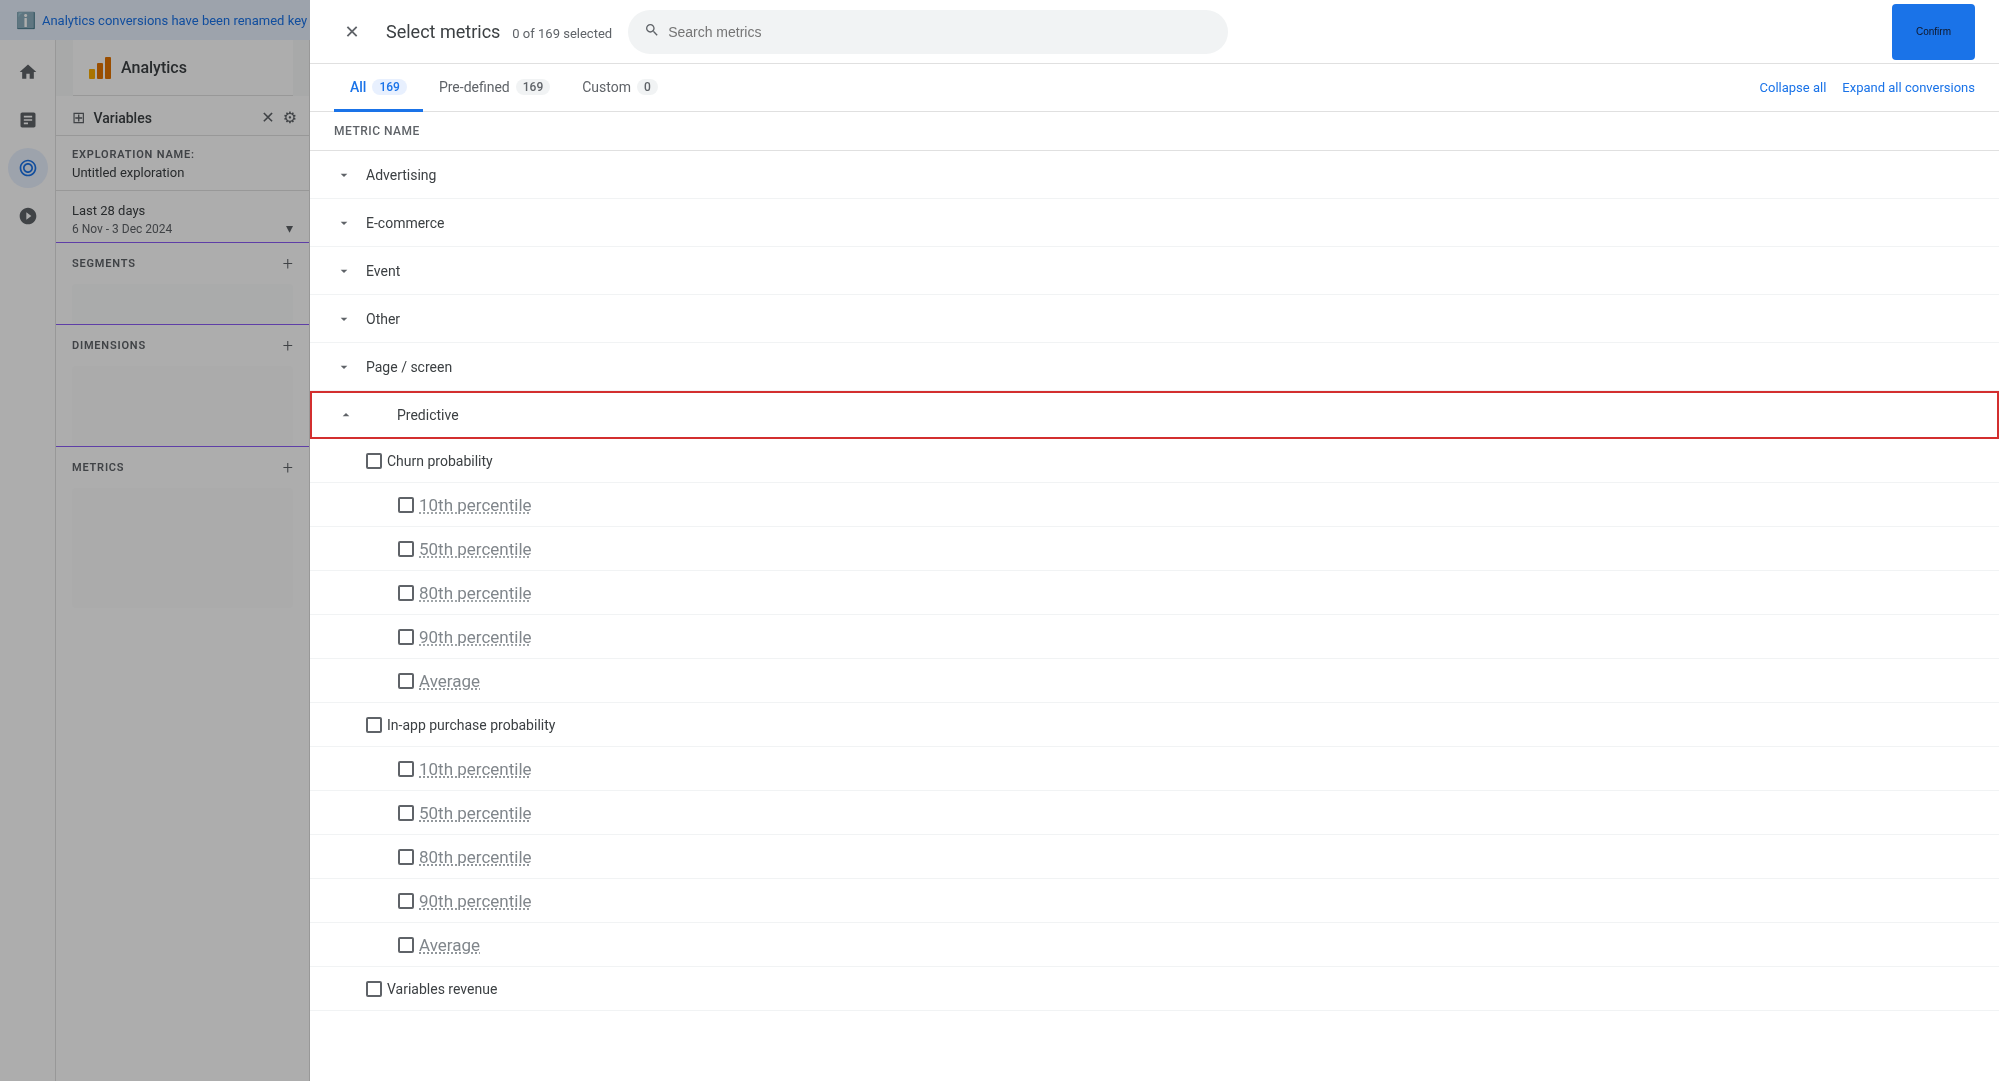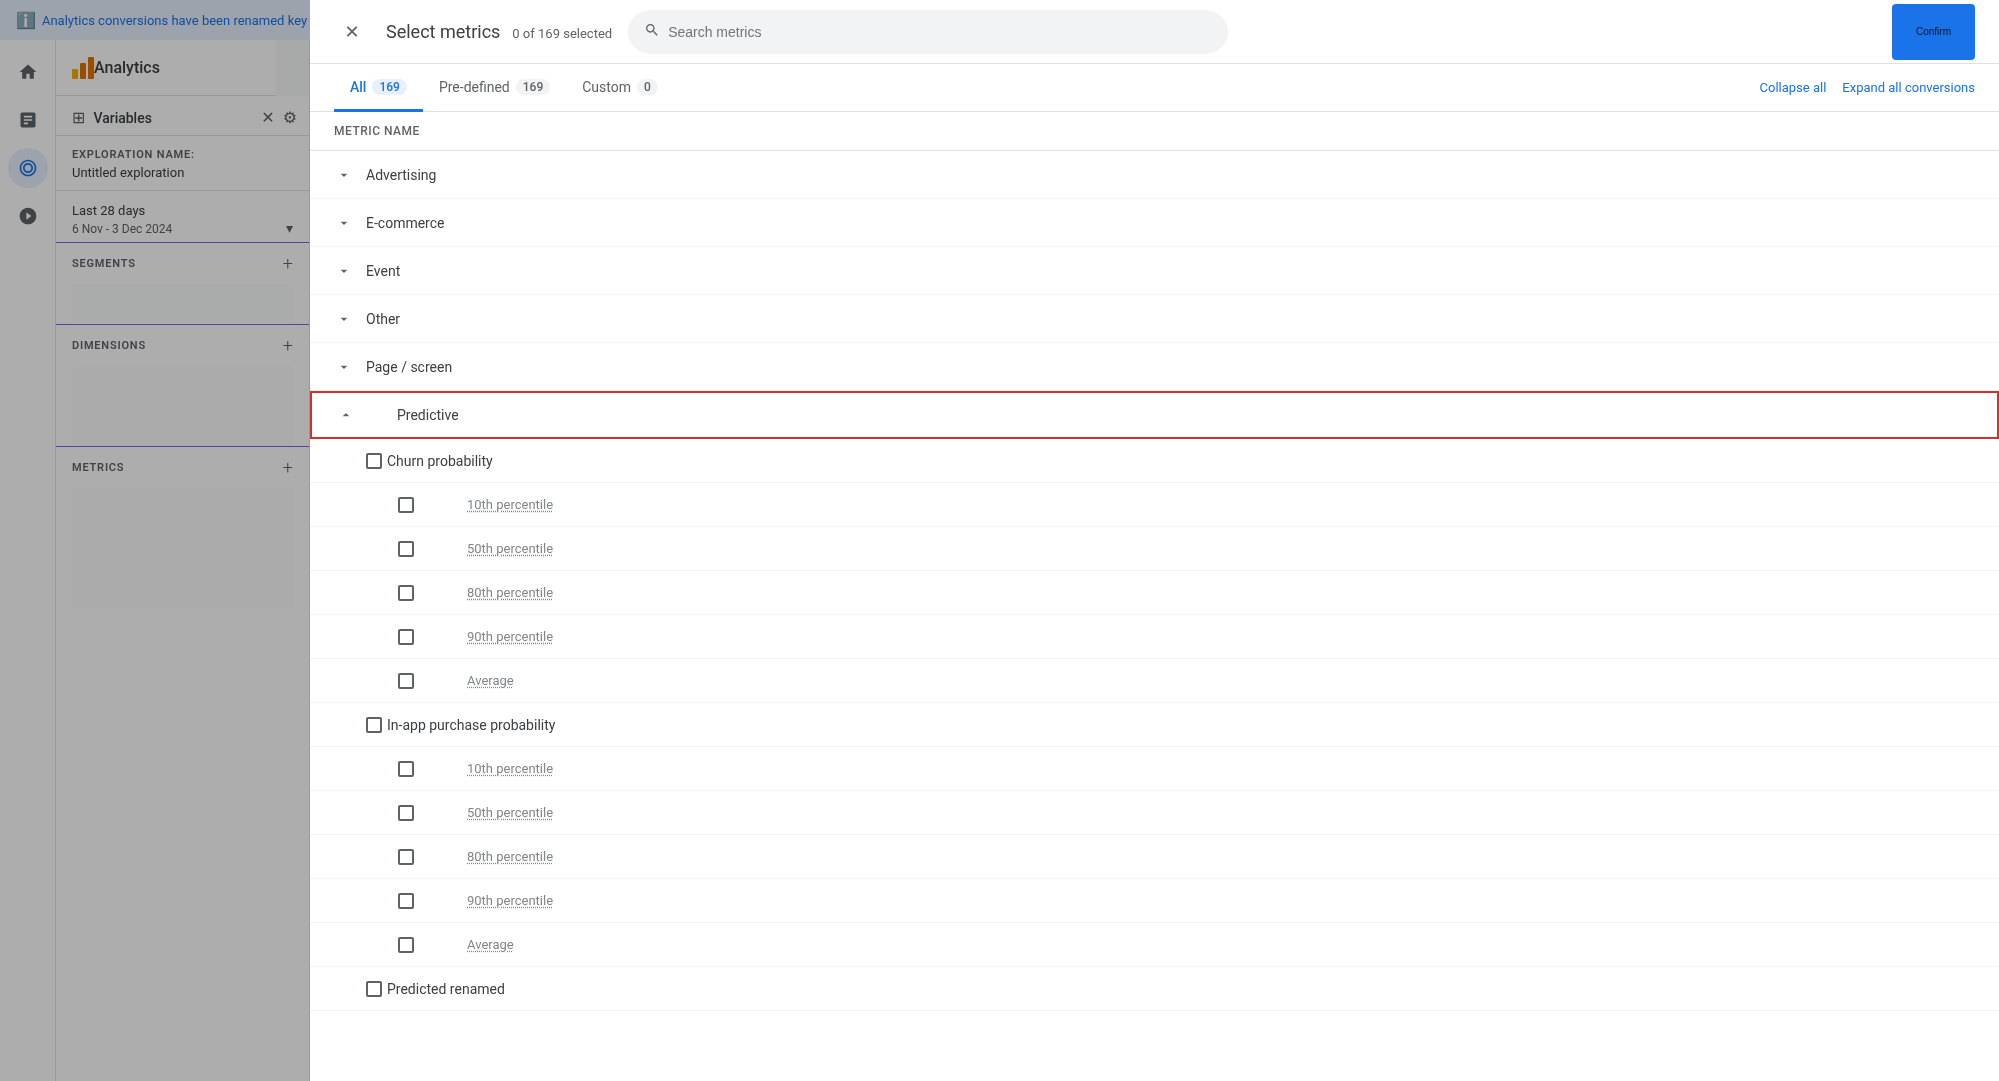--- a/index.html
+++ b/index.html
@@ -50,30 +50,31 @@
       color: #5f6368;
       font-size: 20px;
     }
     .nav-icon.active {
       background: #e8f0fe;
       color: #1a73e8;
     }
 
     .analytics-logo {
       position: absolute;
-      left: 56px; top: 40px;
+      left: 73px; top: 40px;
       width: 220px; height: 56px;
       background: #fff;
       display: flex;
       align-items: center;
       padding-left: 16px;
       font-size: 18px;
       font-weight: 500;
       color: #3c4043;
       border-bottom: 1px solid #e0e0e0;
+      gap: 10px;
     }
 
     .analytics-icon {
       display: flex; align-items: flex-end; gap: 2px; height: 22px;
     }
     .analytics-icon .bar1 { width: 6px; height: 10px; background: #f9ab00; border-radius: 1px; }
     .analytics-icon .bar2 { width: 6px; height: 16px; background: #e37400; border-radius: 1px; }
     .analytics-icon .bar3 { width: 6px; height: 22px; background: #e37400; border-radius: 1px; }
 
     .sidebar-panel {
@@ -320,24 +321,23 @@
       flex-shrink: 0;
       background: #fff;
       cursor: pointer;
     }
 
     .metric-name {
       font-size: 14px; color: #3c4043;
     }
 
     .metric-sub-name {
-      font-size: 13px; color: #80868b;
+      font-size: 17px; color: #80868b;
       text-decoration: underline dotted #80868b;
       text-underline-offset: 2px;
-      margin-left: 48px;
     }
   </style>
 </head>
 <body>
 
 <div class="bg-area"></div>
 
 <div class="top-bar">
   <span style="font-size:16px;">ℹ️</span>
   <span>Analytics conversions have been renamed key</span>
@@ -571,17 +571,17 @@
       <div class="checkbox"></div>
       <span class="metric-sub-name">90th percentile</span>
     </div>
     <div class="metric-row sub">
       <div class="checkbox"></div>
       <span class="metric-sub-name">Average</span>
     </div>
 
     <div class="metric-row">
       <div class="checkbox"></div>
-      <span class="metric-name">Predicted renamed</span>
+      <span class="metric-name">Variables revenue</span>
     </div>
 
   </div>
 </div>
 
 </body></html>

